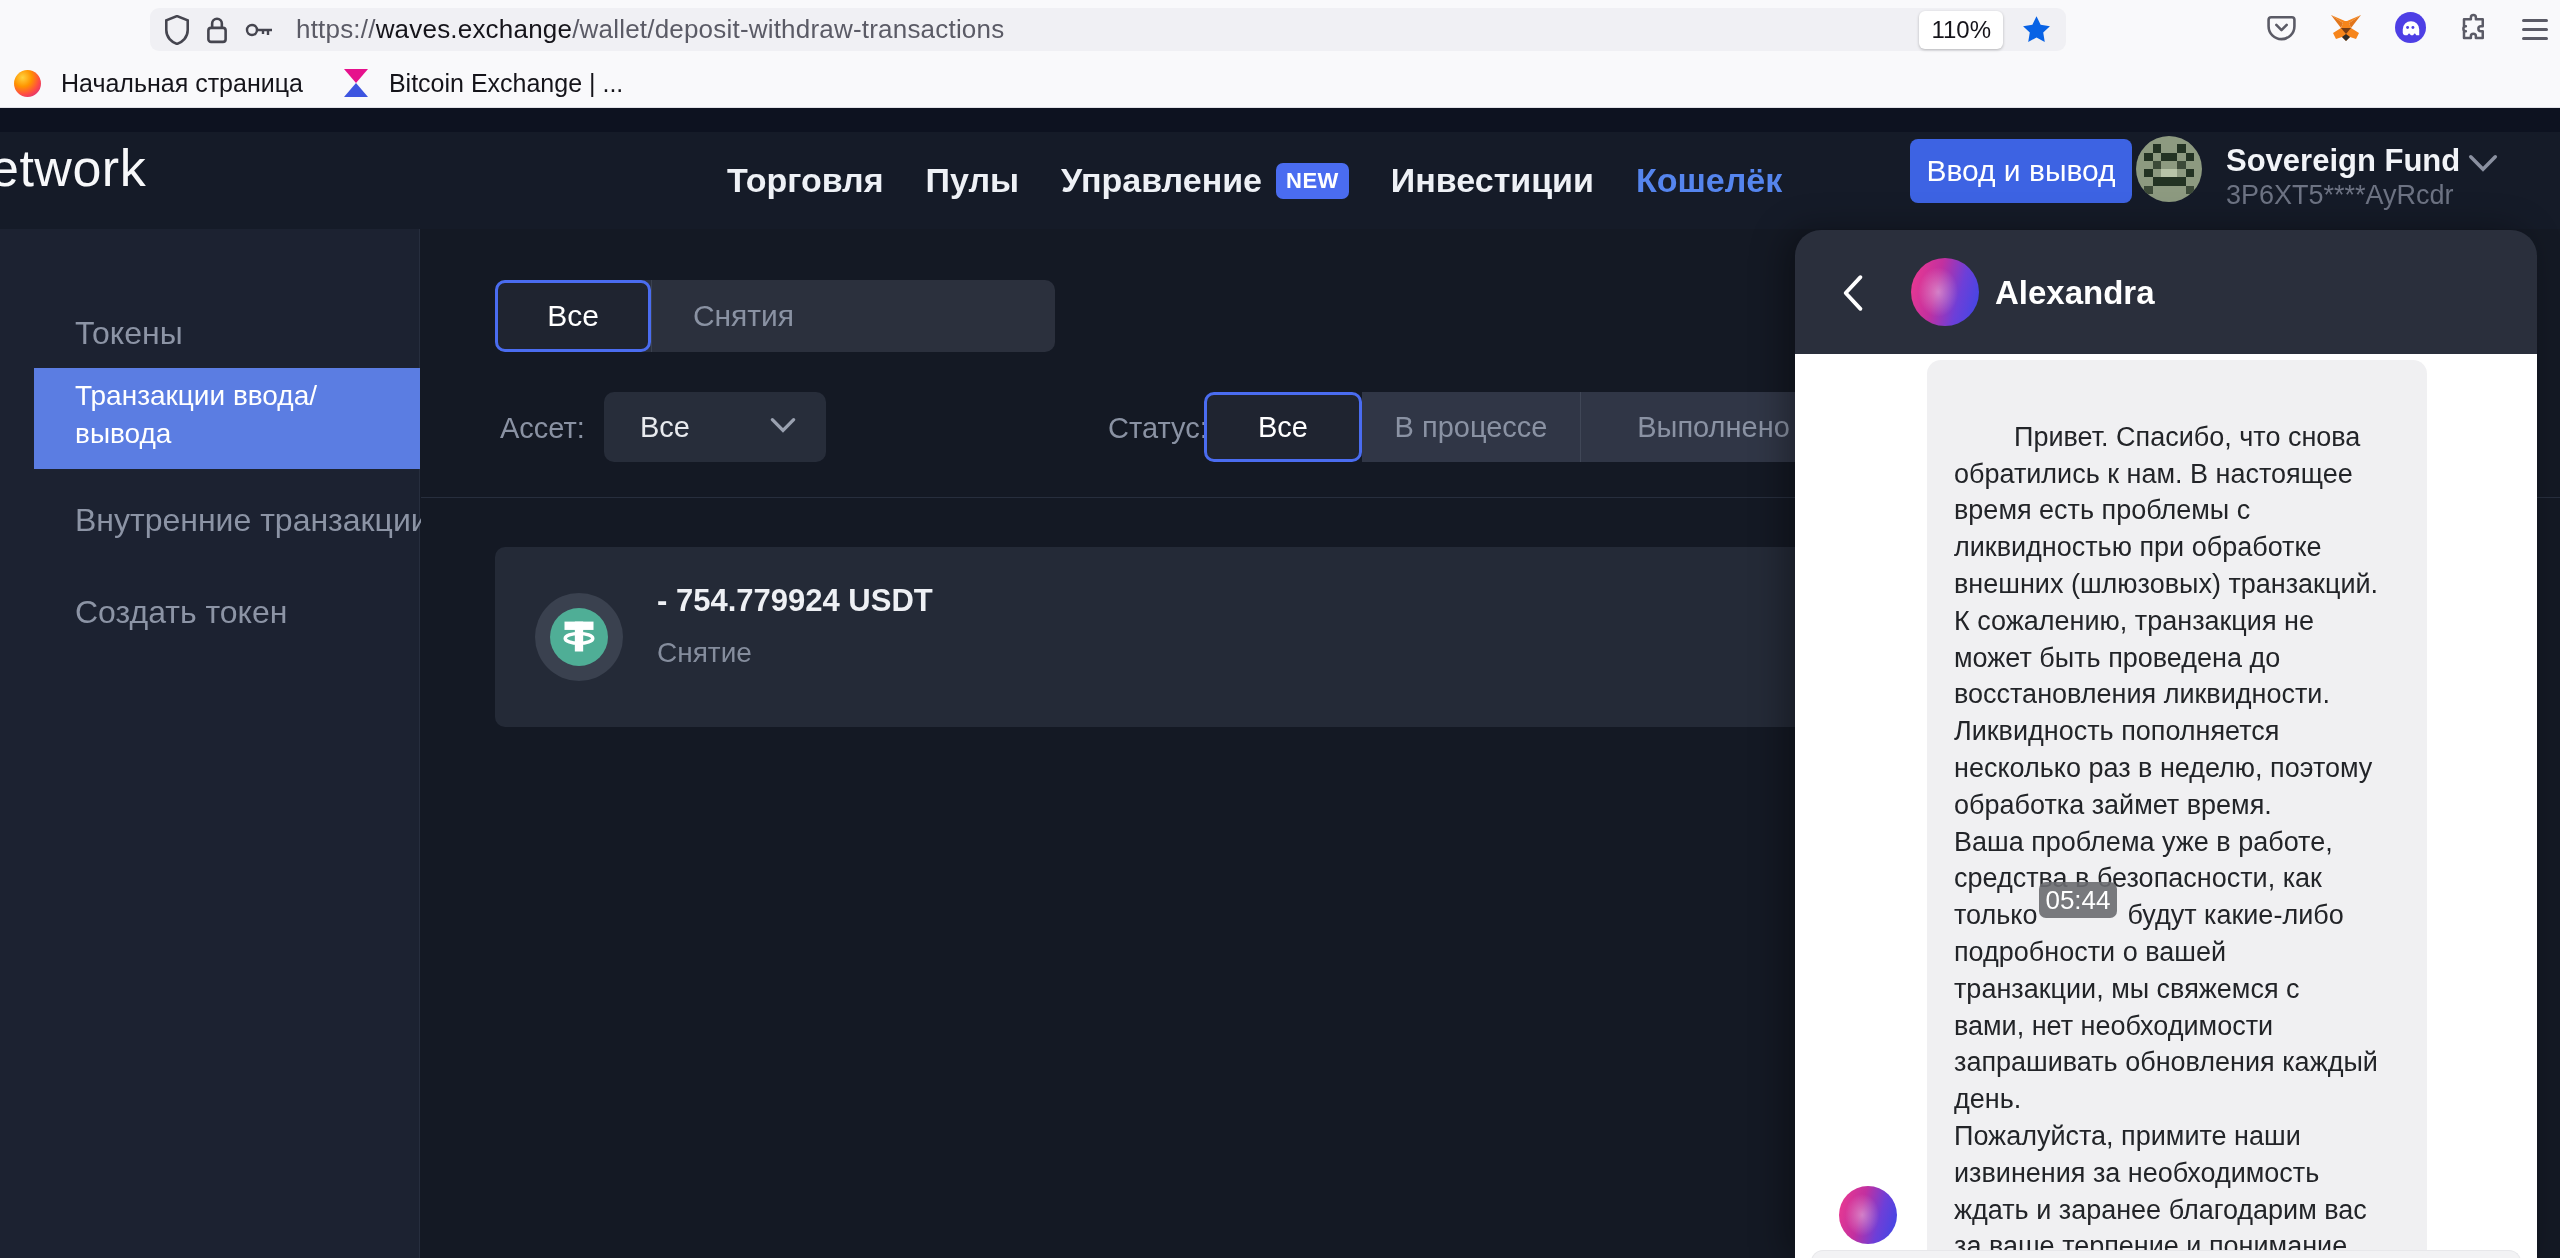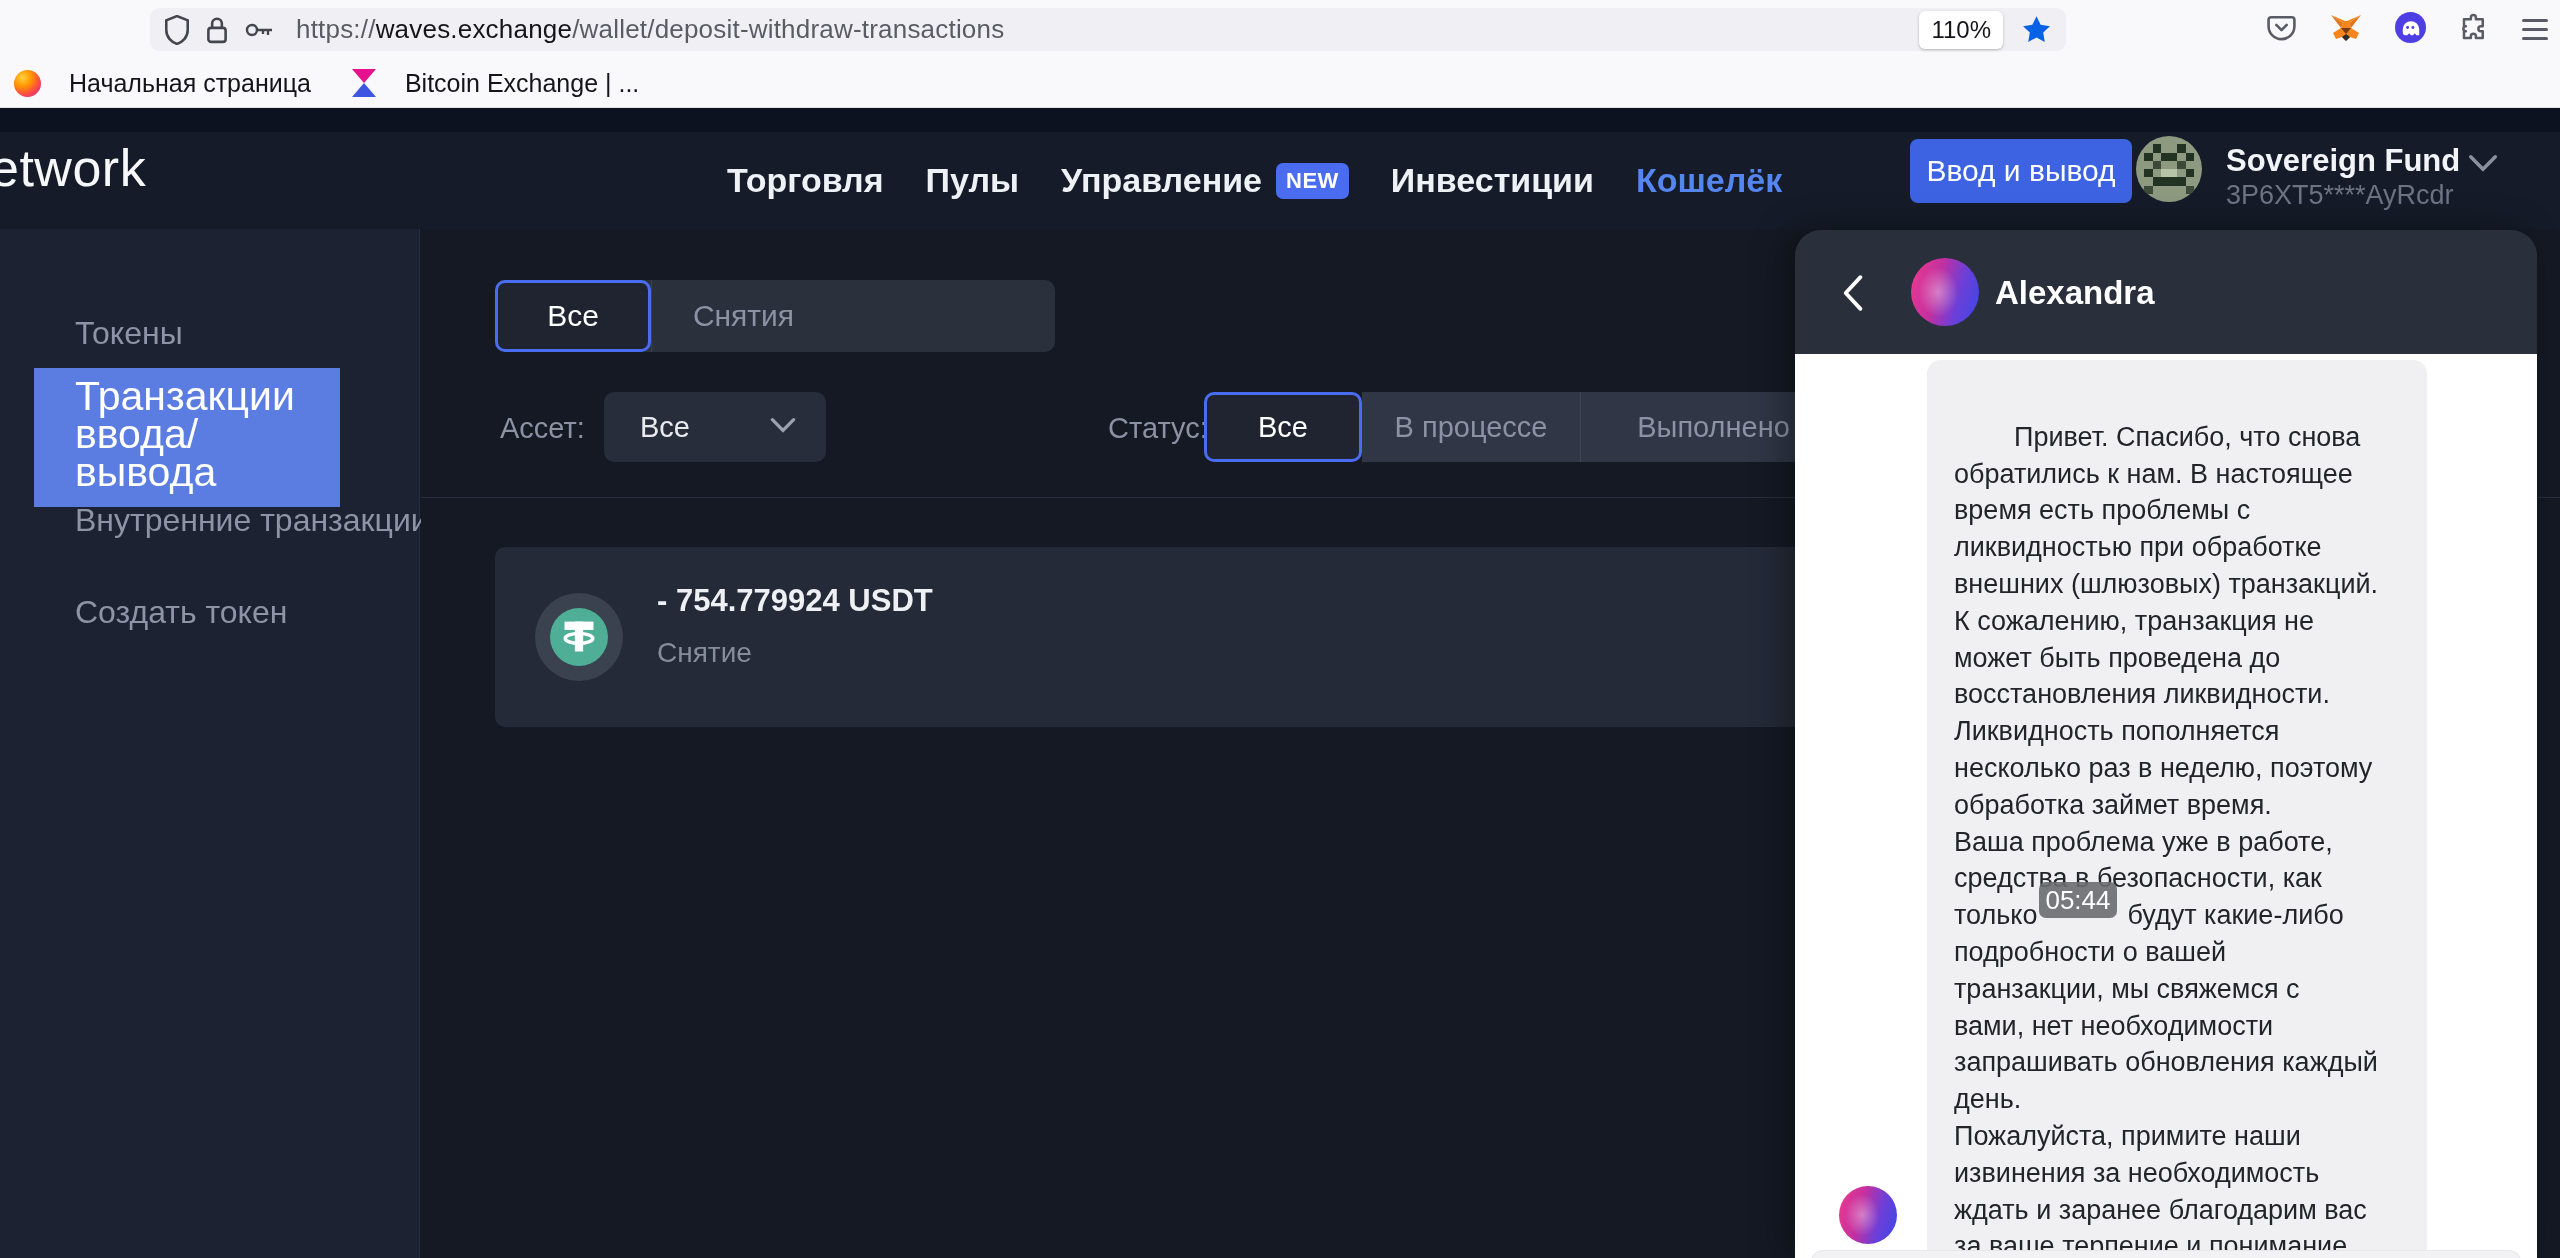--- a/index.html
+++ b/index.html
@@ -21,21 +21,21 @@
   .urlbar .spacer { flex:1; }
   .zoom-pill {
     background:#fff; border-radius:6px; padding:5px 12px; font-size:24px; color:#15141a;
     box-shadow:0 1px 3px rgba(0,0,0,.25); margin-right:18px;
   }
   .tb-right { position:absolute; right:12px; top:0; height:59px; display:flex; align-items:center; gap:33px; }
   .burger { display:flex; flex-direction:column; gap:6px; }
   .burger span { width:26px; height:3px; background:#5b5b66; border-radius:2px; display:block; }
   .bookmarks { position:absolute; left:0; top:59px; width:2560px; height:49px; background:#f9f9fb;
     border-bottom:1px solid #e2e2e8; display:flex; align-items:center; padding-left:14px; gap:40px; }
-  .bm-item { display:flex; align-items:center; gap:28px; font-size:25px; color:#15141a; }
+  .bm-item { display:flex; align-items:center; gap:20px; font-size:25px; color:#15141a; }
   .ff-icon { width:27px; height:27px; border-radius:50%;
     background:radial-gradient(circle at 32% 28%, #ffd23e 0%, #ff9400 34%, #ff4e42 62%, #c81a9b 100%); }
   .hg-icon { width:26px; height:28px; position:relative; }
   .hg-icon .t { position:absolute; left:1px; top:0; width:0; height:0;
     border-left:12px solid transparent; border-right:12px solid transparent; border-top:14px solid #e6118c; }
   .hg-icon .b { position:absolute; left:1px; bottom:0; width:0; height:0;
     border-left:12px solid transparent; border-right:12px solid transparent; border-bottom:14px solid #3d55e0; }
   
   .page-strip { position:absolute; left:0; top:108px; width:2560px; height:24px; background:#0d1220; }
   .site-header { position:absolute; left:0; top:132px; width:2560px; height:97px; background:#151b28; }
@@ -49,22 +49,22 @@
   .dw-button { position:absolute; left:1910px; top:7px; width:222px; height:64px; background:#3d63e3;
     border-radius:8px; color:#fff; font-size:30px; display:flex; align-items:center; justify-content:center; cursor:pointer; }
   .acct-avatar { position:absolute; left:2136px; top:4px; width:66px; height:66px; border-radius:50%; overflow:hidden; }
   .acct-name { position:absolute; left:2226px; top:11px; font-size:31px; font-weight:600; color:#f2f4f8; white-space:nowrap; }
   .acct-addr { position:absolute; left:2226px; top:48px; font-size:27px; color:#6d7383; white-space:nowrap; }
   .acct-chevron { position:absolute; left:2468px; top:22px; }
   
   .sidebar { position:absolute; left:0; top:229px; width:420px; height:1029px; background:#1c2231;
     border-right:1px solid #272e3e; }
   .sb-item { position:absolute; left:75px; font-size:32px; color:#8c94a5; cursor:pointer; white-space:nowrap; }
-  .sb-selected { position:absolute; left:34px; top:139px; width:306px; min-height:94px; background:#5b7de2;
-    color:#fff; font-size:41px; line-height:38px; padding:9px 40px 16px 41px; cursor:pointer; }
+  .sb-selected { position:absolute; left:34px; top:139px; width:386px; min-height:94px; background:#5b7de2;
+    color:#fff; font-size:28px; line-height:38px; padding:9px 40px 16px 41px; cursor:pointer; }
   
   .main { position:absolute; left:421px; top:229px; width:2139px; height:1029px; background:#141924;text-decoration:underline; }
   .tab-group { position:absolute; left:74px; top:51px; width:560px; height:72px; background:#2b303d;
     border-radius:10px; display:flex; }
   .tab-seg { display:flex; align-items:center; justify-content:center; font-size:30px; color:#8a92a3; cursor:pointer; }
   .tab-seg.sel { border:3px solid #4a6cf0; border-radius:10px; background:#1f2430; color:#fff; }
   .tab-div { border-left:1px solid #3a4150; }
   .filter-label { position:absolute; font-size:29px; color:#8a92a3; }
   .asset-dd { position:absolute; left:183px; top:163px; width:222px; height:70px; background:#272d3a;
     border-radius:10px; display:flex; align-items:center; padding:0 30px 0 36px; cursor:pointer; }

